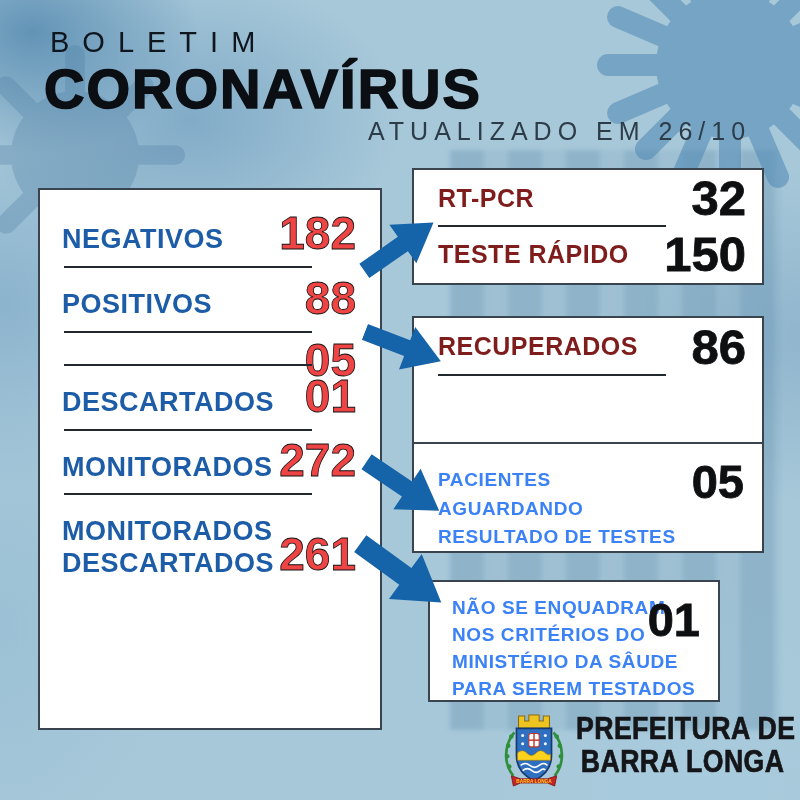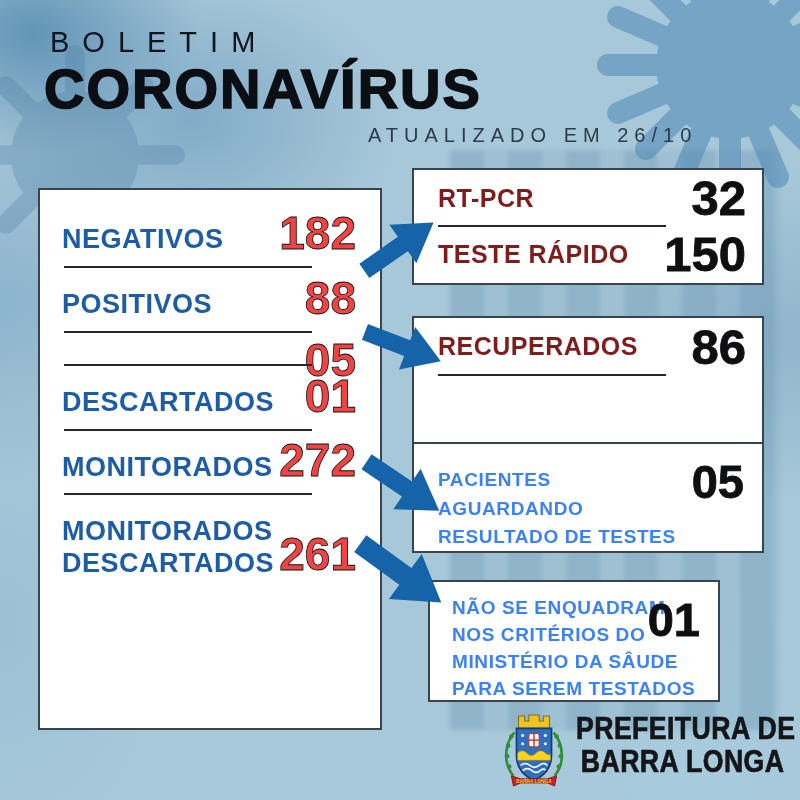--- a/index.html
+++ b/index.html
@@ -34,22 +34,22 @@
   .kicker{
     position:absolute; left:50px; top:26px;
     font-size:29px; letter-spacing:13px; color:#10161e; font-weight:400;
   }
   .title{
     position:absolute; left:44px; top:56px;
     font-size:56px; font-weight:700; letter-spacing:2px; color:#0b0e12;text-align:center;
     -webkit-text-stroke:1.6px #0b0e12;
   }
   .updated{
-    position:absolute; left:368px; top:124px;
-    font-size:20px; letter-spacing:6px; color:#2c3c49; font-weight:400;
+    position:absolute; left:368px; top:117px;
+    font-size:25px; letter-spacing:6px; color:#2c3c49; font-weight:400;
   }
 
   
   .panel{
     position:absolute; background:#ffffff; border:2px solid #3a444e;
   }
   .panel-left   { left:38px;  top:188px; width:344px; height:542px; padding:34px 22px 0 22px; }
   .panel-tests  { left:412px; top:168px; width:352px; height:117px; }
   .panel-outcome{ left:412px; top:295px; width:352px; height:138px;margin-top:21px; }
   .panel-await  { left:412px; top:442px; width:352px; height:111px; padding:22px 16px 0 24px; }

